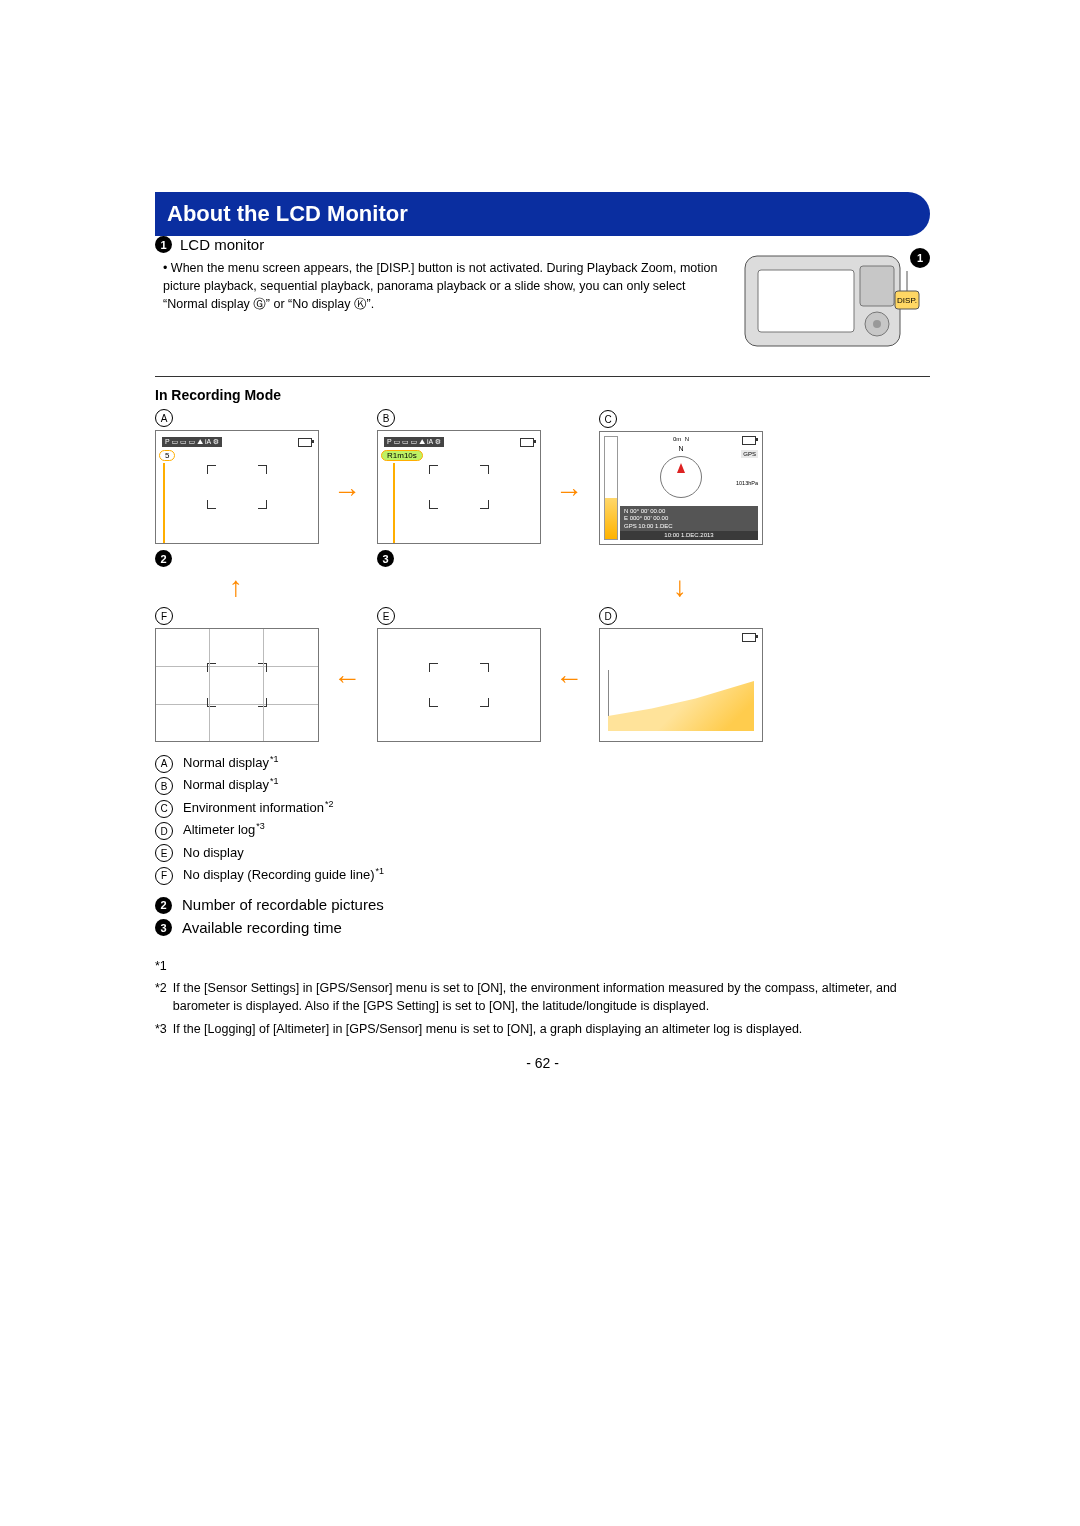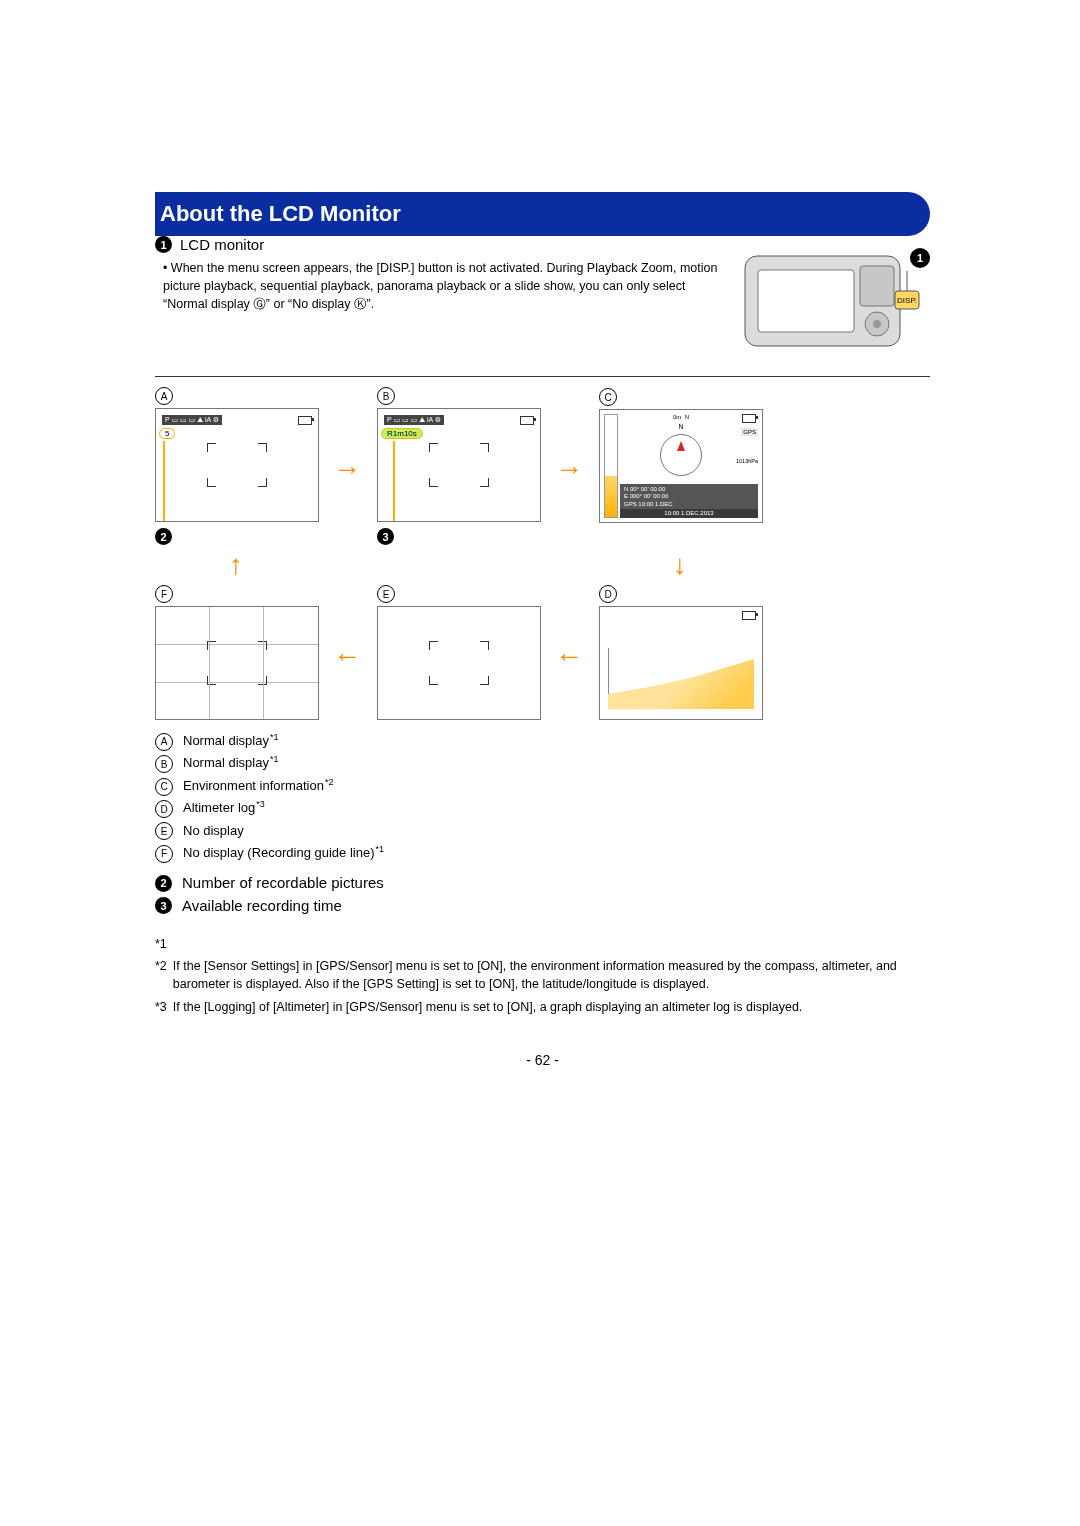--- a/index.html
+++ b/index.html
@@ -22,21 +22,21 @@
     font-size: 13px;
     text-align: center;
     padding: 5px 0;
     border-radius: 2px;
   }
   .title-bar {
     background: #0a2ea0;
     color: #fff;
     font-size: 22px;
     font-weight: bold;
-    padding: 9px 5px;
+    padding: 9px 12px;
     border-top-right-radius: 24px;
     border-bottom-right-radius: 24px;
     margin-top: 2px;
   }
   .subhead {
     font-weight: bold;
     font-size: 16px;
     margin: 22px 0 10px 0;
   }
   .intro-row {
@@ -144,21 +144,21 @@
     align-items: center;
     justify-content: center;
     font-weight: normal;
   }
   .sup { font-size: 9px; vertical-align: super; margin-left:1px;}
   .num-list .row-li { display:flex; gap:10px; align-items:center; font-size:15px; line-height:1.5;}
   .foot-list .row-li { display:flex; gap:6px; align-items:flex-start; font-size:12.5px; line-height:1.45; margin-top:4px;}
   .foot-key { white-space:nowrap;}
   .pagenum {
     text-align:center;
-    margin-top: 36px;
+    margin-top: 17px;
     font-size: 14px;
   }
   
   .topbar {
     position:absolute; top:4px; left:6px; right:6px; height:14px;
     display:flex; justify-content:space-between; font-size:7px; align-items:center;
   }
   .icons-left { background:#444; color:#fff; padding:1px 3px; display:flex; gap:2px; align-items:center;}
   .battery { width:12px; height:7px; border:1px solid #333; position:relative;}
   .battery:after { content:""; position:absolute; right:-3px; top:1px; width:2px; height:3px; background:#333;}
@@ -245,20 +245,21 @@
         <text x="167" y="67" font-size="8" text-anchor="middle" fill="#000">DISP.</text>
         <line x1="167" y1="35" x2="167" y2="55" stroke="#555"></line>
         <circle cx="180" cy="22" r="10" fill="#000"></circle>
         <text x="180" y="26" font-size="11" text-anchor="middle" fill="#fff" font-weight="bold">1</text>
       </svg>
     </div>
   </div>
 
   <hr class="divider">
 
+  <div class="mode-label">In Recording Mode</div>
 
   <div class="cycle-grid">
 
     <div class="row">
       <div class="cell-stack">
         <div class="lbl">
             <span class="circle-letter">A</span>
           </div>
         <div class="screen">
           <div class="topbar">

